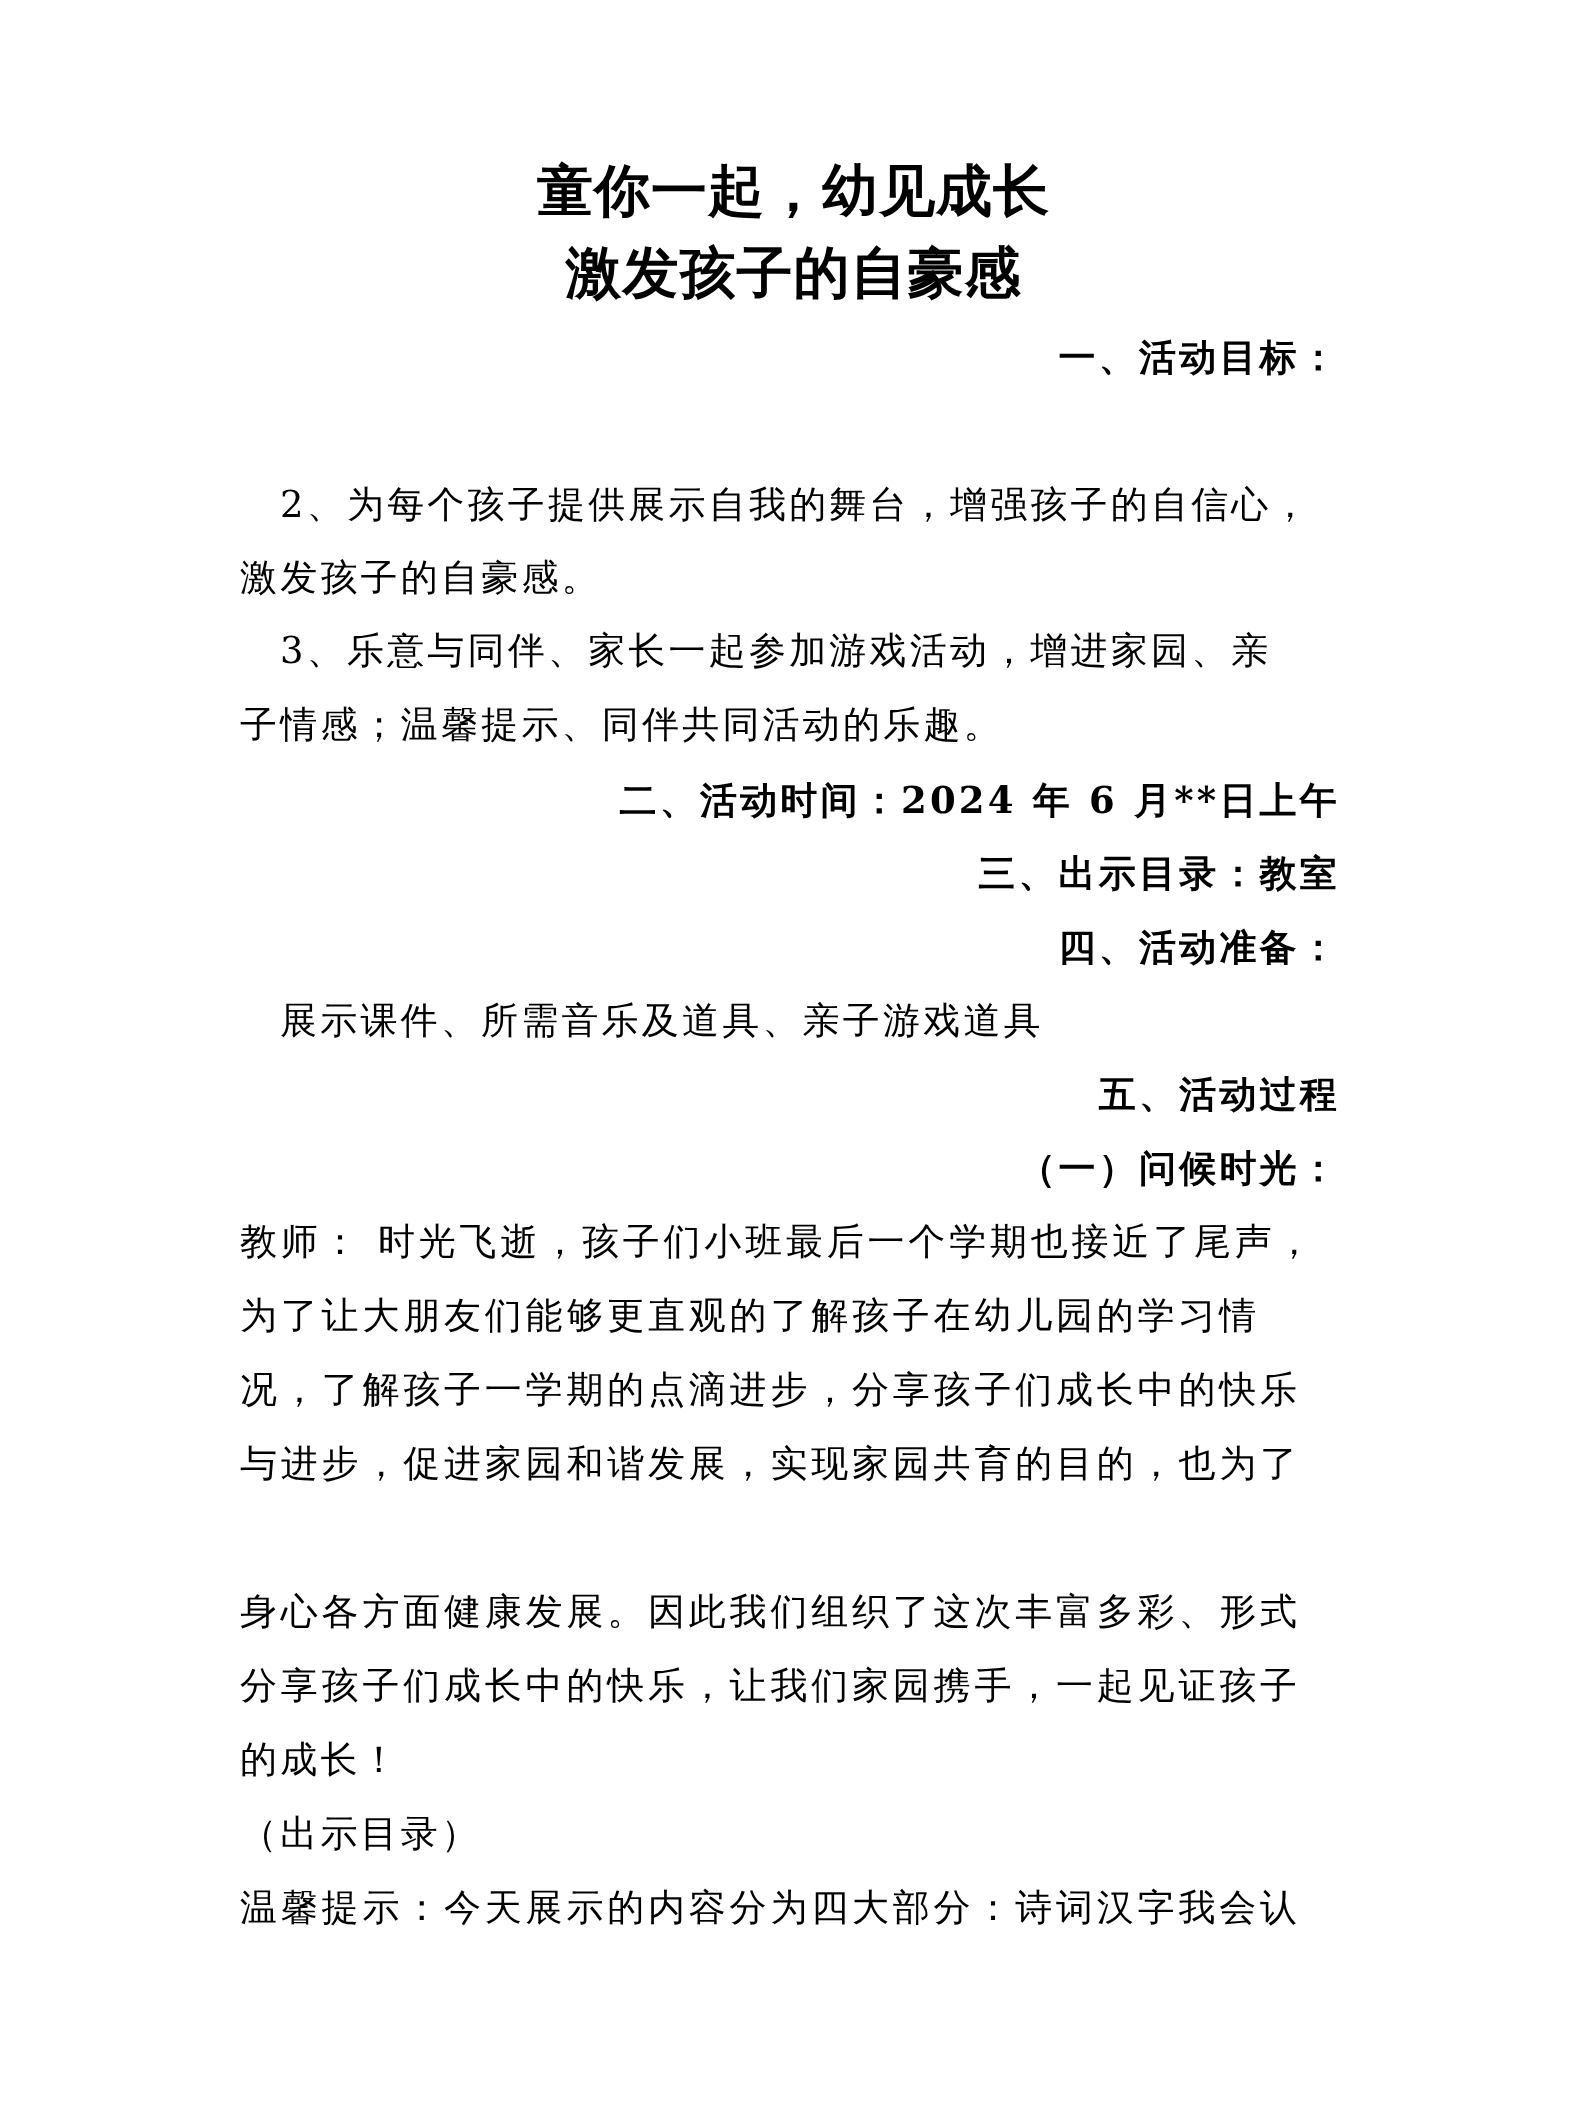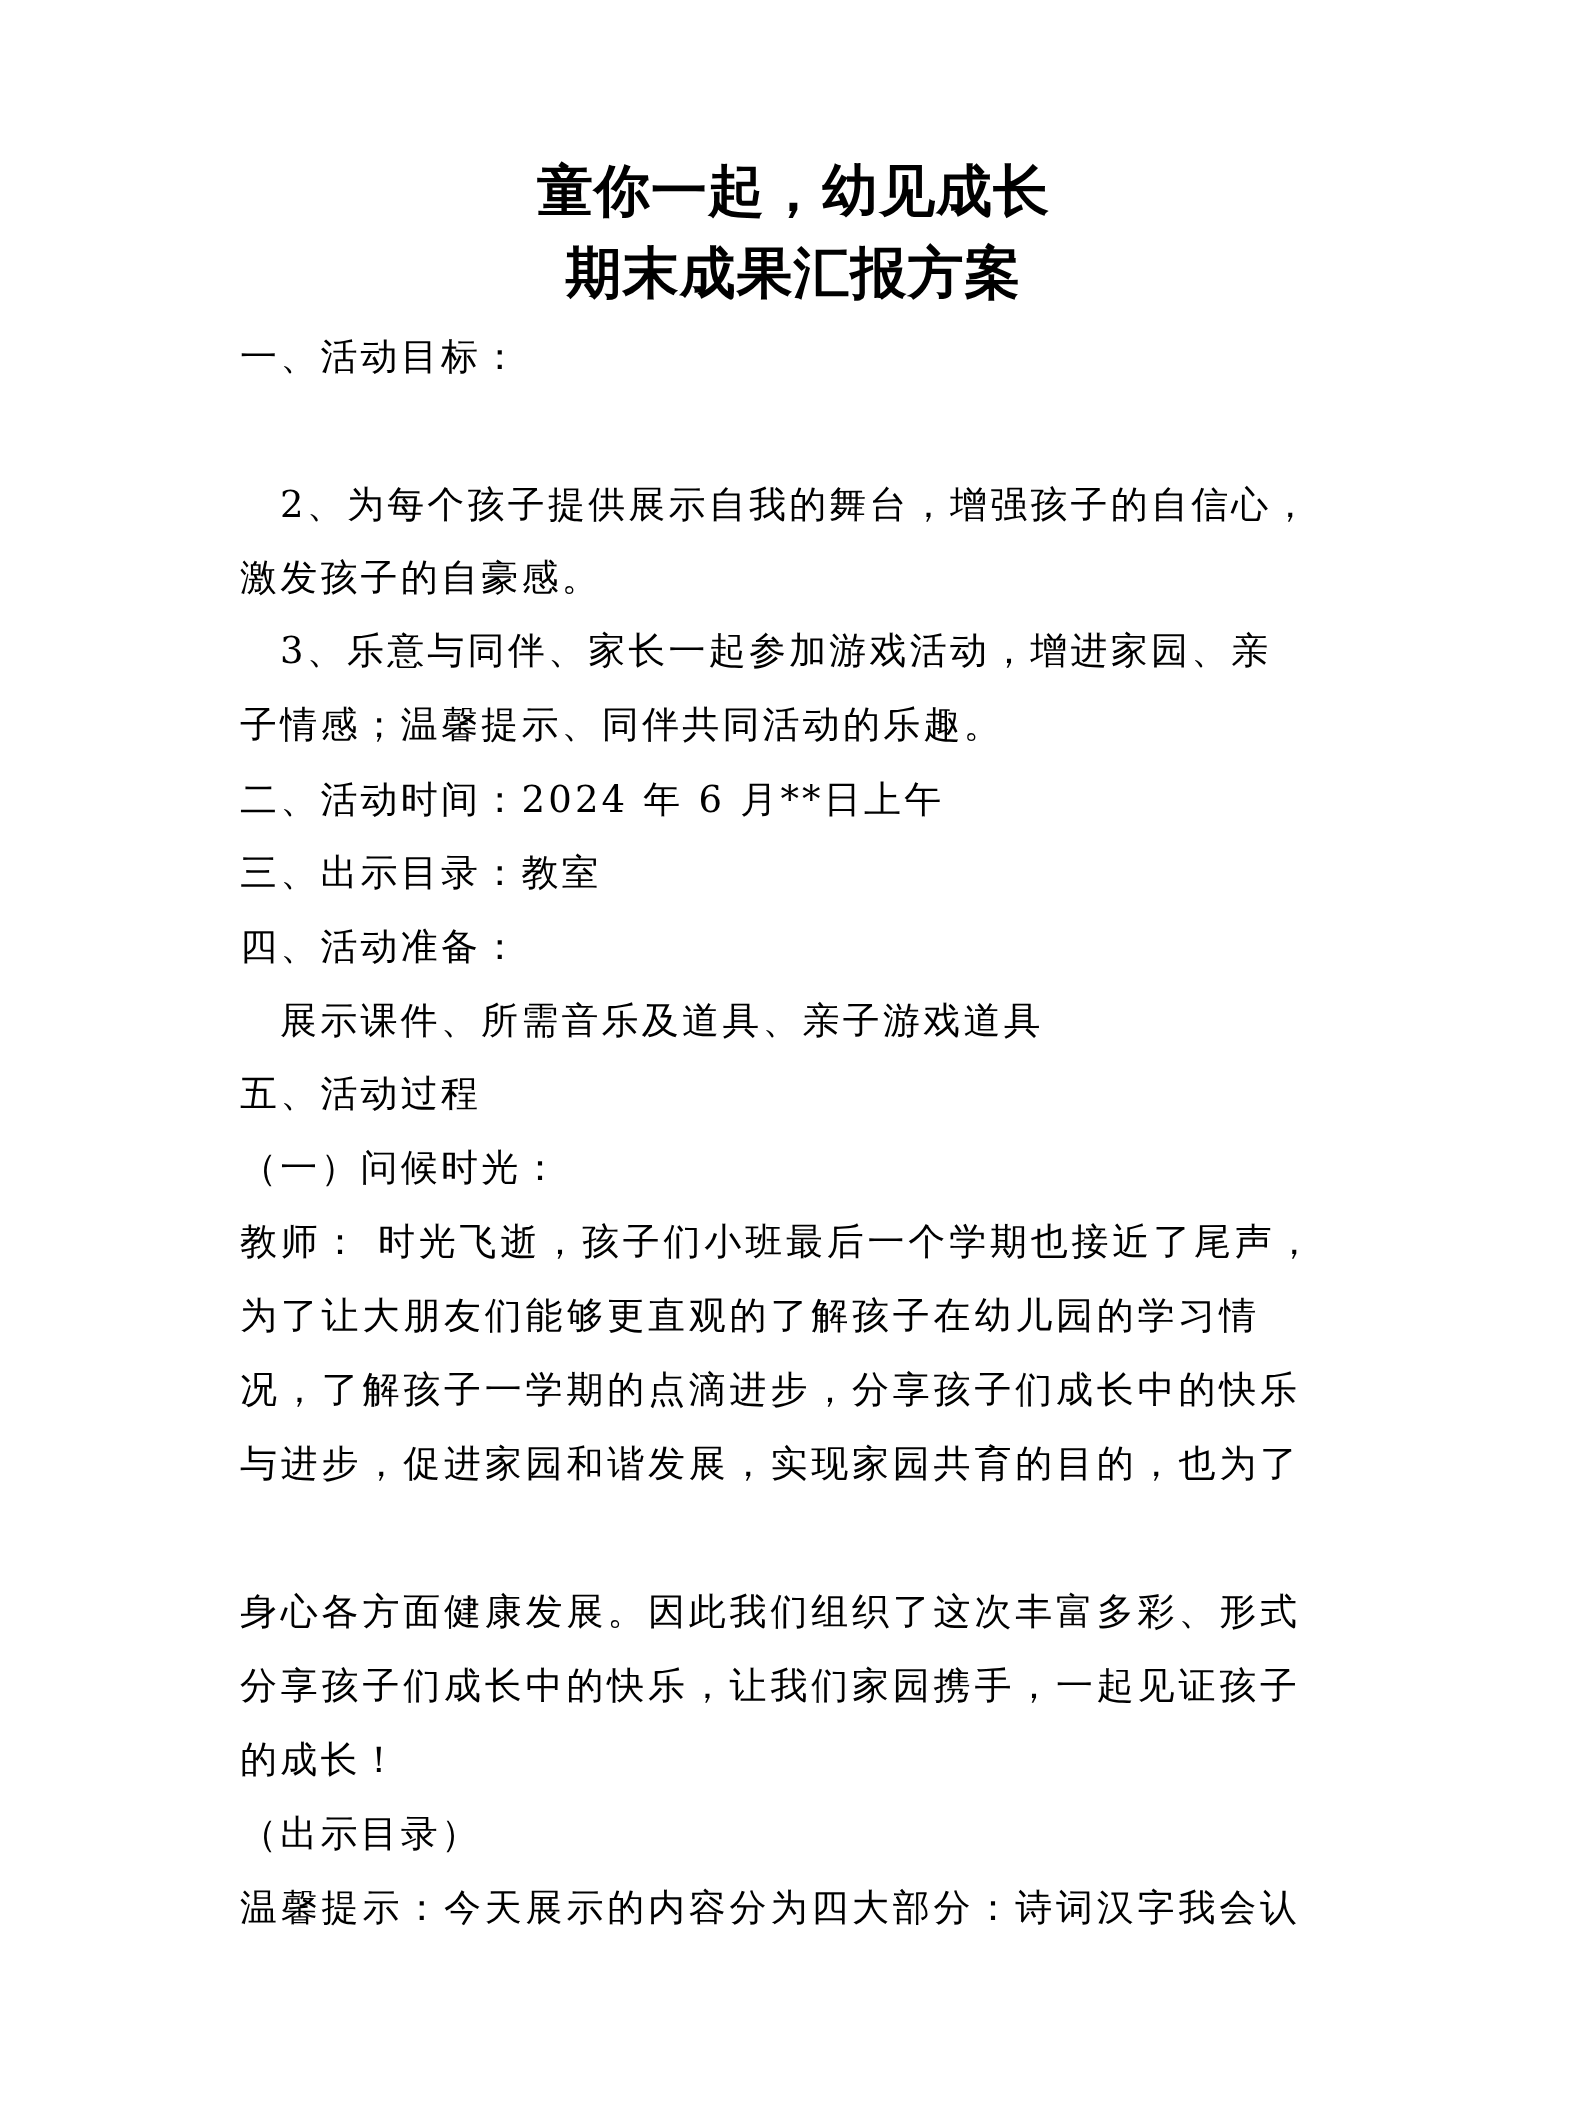--- a/index.html
+++ b/index.html
@@ -4,30 +4,30 @@
   <style>
     html, body { margin: 0; padding: 0; background: #ffffff; }
     body { width: 1587px; height: 2107px; position: relative; overflow: hidden; }
     .page { position: absolute; left: 0; top: 0; width: 1587px; height: 2107px; background: #fff; color: #000; }
     .title { position: absolute; left: 0; width: 1587px; text-align: center;
       font-family: "DejaVu Serif", "Liberation Serif", serif; font-weight: bold; font-size: 56px; line-height: 80px; letter-spacing: 1px; }
     .t1 { top: 150px; }
     .t2 { top: 232px; }
     .line { position: absolute; left: 240px; width: 1100px; white-space: nowrap;
       font-family: "DejaVu Serif", "Liberation Serif", serif; font-size: 37px; line-height: 60px; letter-spacing: 3.2px; }
-    .h { font-weight: normal; font-size: 37px; }
+    .h { font-weight: bold; font-size: 37px; text-align: right; }
     .indent { padding-left: 40px; }
     .just { letter-spacing: 3.8px; }
   </style>
 </head>
 <body>
 
 <div class="page">
   <div class="title t1">童你一起，幼见成长</div>
-  <div class="title t2">期末成果汇报方案</div>
+  <div class="title t2">激发孩子的自豪感</div>
 
   <div class="line h" style="top:327px">一、活动目标：</div>
   <div class="line indent" style="top:475px">2、为每个孩子提供展示自我的舞台，增强孩子的自信心，</div>
   <div class="line" style="top:548px">激发孩子的自豪感。</div>
   <div class="line indent" style="top:621px">3、乐意与同伴、家长一起参加游戏活动，增进家园、亲</div>
   <div class="line" style="top:695px">子情感；温馨提示、同伴共同活动的乐趣。</div>
   <div class="line h" style="top:770px">二、活动时间：2024 年 6 月**日上午</div>
   <div class="line h" style="top:843px">三、出示目录：教室</div>
   <div class="line h" style="top:917px">四、活动准备：</div>
   <div class="line indent" style="top:991px">展示课件、所需音乐及道具、亲子游戏道具</div>

